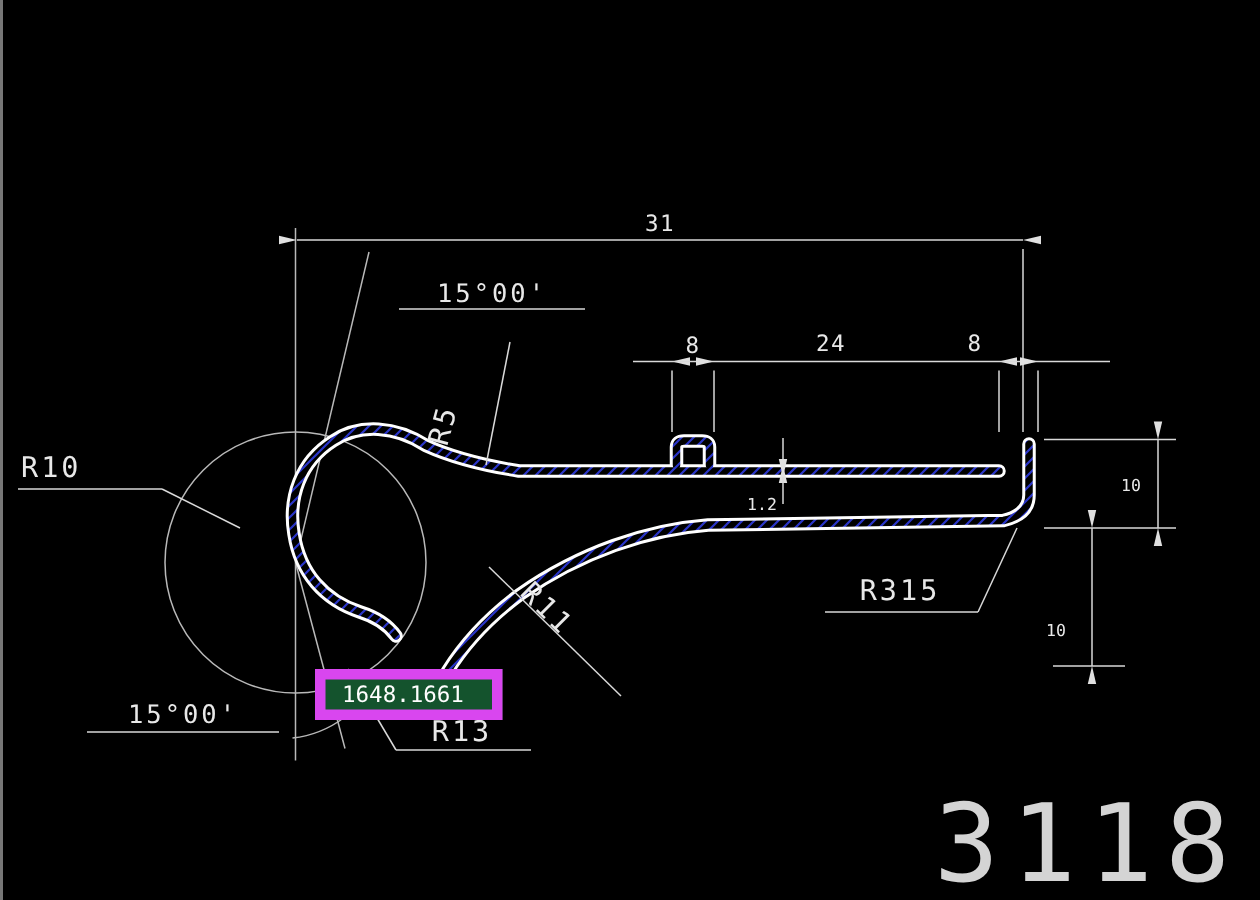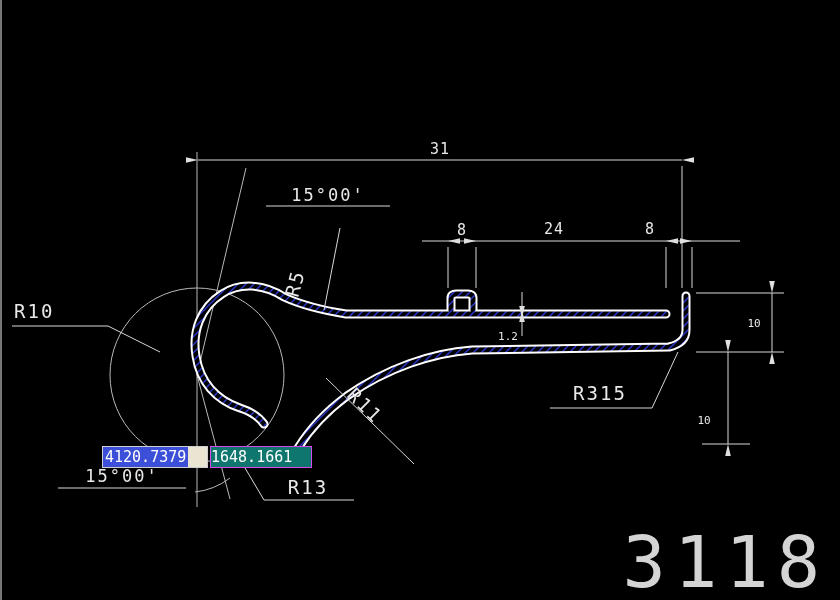--- a/index.html
+++ b/index.html
@@ -7,22 +7,22 @@
          font-family:"DejaVu Sans Mono", monospace;border-left:2px solid #777;}
   svg text{fill:#e8e8e8;letter-spacing:1px;}
   .dimtxt{font-size:15px;}
   .smalltxt{font-size:11px;letter-spacing:0;}
   .rtxt{font-size:19px;letter-spacing:2px;}
   .angtxt{font-size:17px;letter-spacing:2px;}
   .coordbox{position:absolute;top:446px;height:20px;line-height:20px;font-size:15px;
             white-space:nowrap;}
   #coord-x{left:100px;width:104px;background:#e9e5d2;border:1px solid #cfcfcf;color:#fff;}
   #coord-x .sel{background:#3b4fd8;padding:0 2px;display:inline-block;height:20px;}
-  #coord-y{left:208px;width:100px;background:#0f766e;border:1px solid #d946ef;
-           color:#fff;padding-left:0;}
+  #coord-y{left:208px;width:100px;background:#14532d;border:7px solid #d946ef;
+           color:#fff;padding-left:11px;}
   #sheet-number{position:absolute;right:14px;bottom:2px;font-size:72px;font-weight:300;
                 color:#d4d4d4;letter-spacing:8px;line-height:1;}
 </style>
 </head>
 <body>
 
 <div id="stage">
 
 <svg width="840" height="600" viewBox="0 0 840 600">
   <defs>
@@ -102,19 +102,18 @@
   <text class="smalltxt" x="506" y="340" text-anchor="middle">1.2</text>
   <text class="rtxt" x="12" y="318">R10</text>
   <text class="rtxt" transform="translate(296,298) rotate(-75)">R5</text>
   <text class="rtxt" transform="translate(344,396) rotate(45)">R11</text>
   <text class="rtxt" x="306" y="494" text-anchor="middle">R13</text>
   <text class="rtxt" x="598" y="400" text-anchor="middle">R315</text>
   <text class="angtxt" x="120" y="482" text-anchor="middle">15°00'</text>
 </svg>
 
 
-<div class="coordbox" id="coord-x"><span class="sel">4120.7379</span></div>
 <div class="coordbox" id="coord-y"><span>1648.1661</span></div>
 
 
 <div id="sheet-number">3118</div>
 
 </div>
 
 </body></html>

